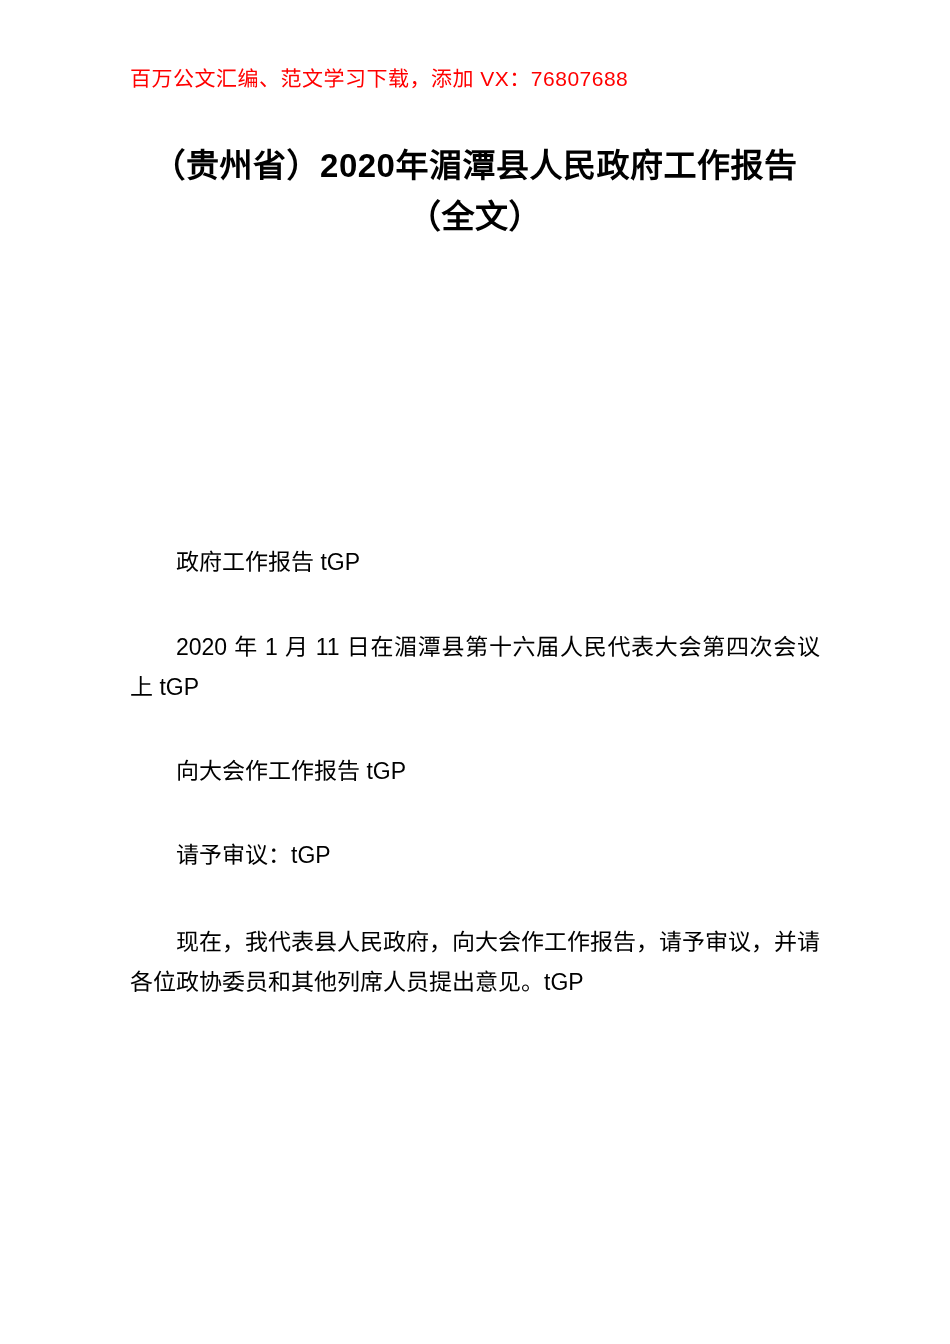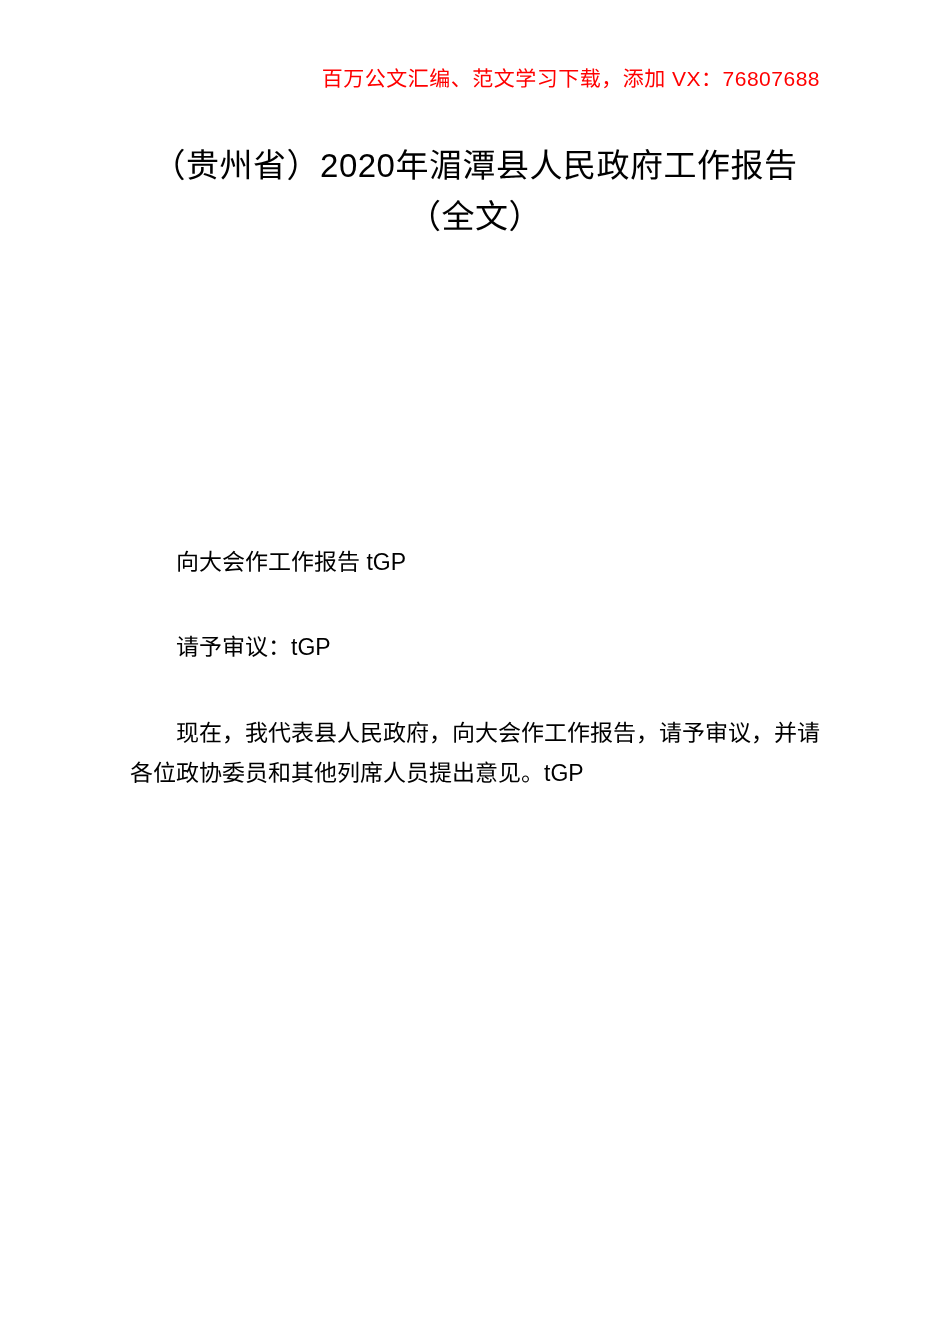--- a/index.html
+++ b/index.html
@@ -16,32 +16,32 @@
   }
   .page {
     position: relative;
     width: 950px;
     height: 1344px;
     box-sizing: border-box;
     padding: 0 130px;
   }
   .promo-banner {
     margin-top: 62px;
-    text-align: right;
+    text-align: left;
     color: #ff0000;
     font-size: 21px;
     letter-spacing: 0.5px;
     font-family: "Liberation Sans", "DejaVu Sans", sans-serif;
     white-space: nowrap;
   }
   .doc-title {
     margin-top: 48px;
     text-align: center;
     font-size: 33px;
-    font-weight: normal;
+    font-weight: bold;
     line-height: 1.55;
     letter-spacing: 0.5px;
   }
   .body-block {
     margin-top: 300px;
   }
   .para {
     font-size: 23px;
     line-height: 1.75;
     margin: 0 0 44px 0;
@@ -57,18 +57,20 @@
 </head>
 <body>
 
 <div class="page">
 
   <div class="promo-banner">百万公文汇编、范文学习下载，添加 VX：76807688</div>
 
   <h1 class="doc-title">（贵州省）2020年湄潭县人民政府工作报告（全文）</h1>
 
   <div class="body-block">
+    <p class="para">政府工作报告 tGP</p>
+    <p class="para">2020 年 1 月 11 日在湄潭县第十六届人民代表大会第四次会议上 tGP</p>
     <p class="para">向大会作工作报告 tGP</p>
     <p class="para">请予审议：tGP</p>
     <p class="para">现在，我代表县人民政府，向大会作工作报告，请予审议，并请各位政协委员和其他列席人员提出意见。tGP</p>
   </div>
 
 </div>
 
 </body></html>

